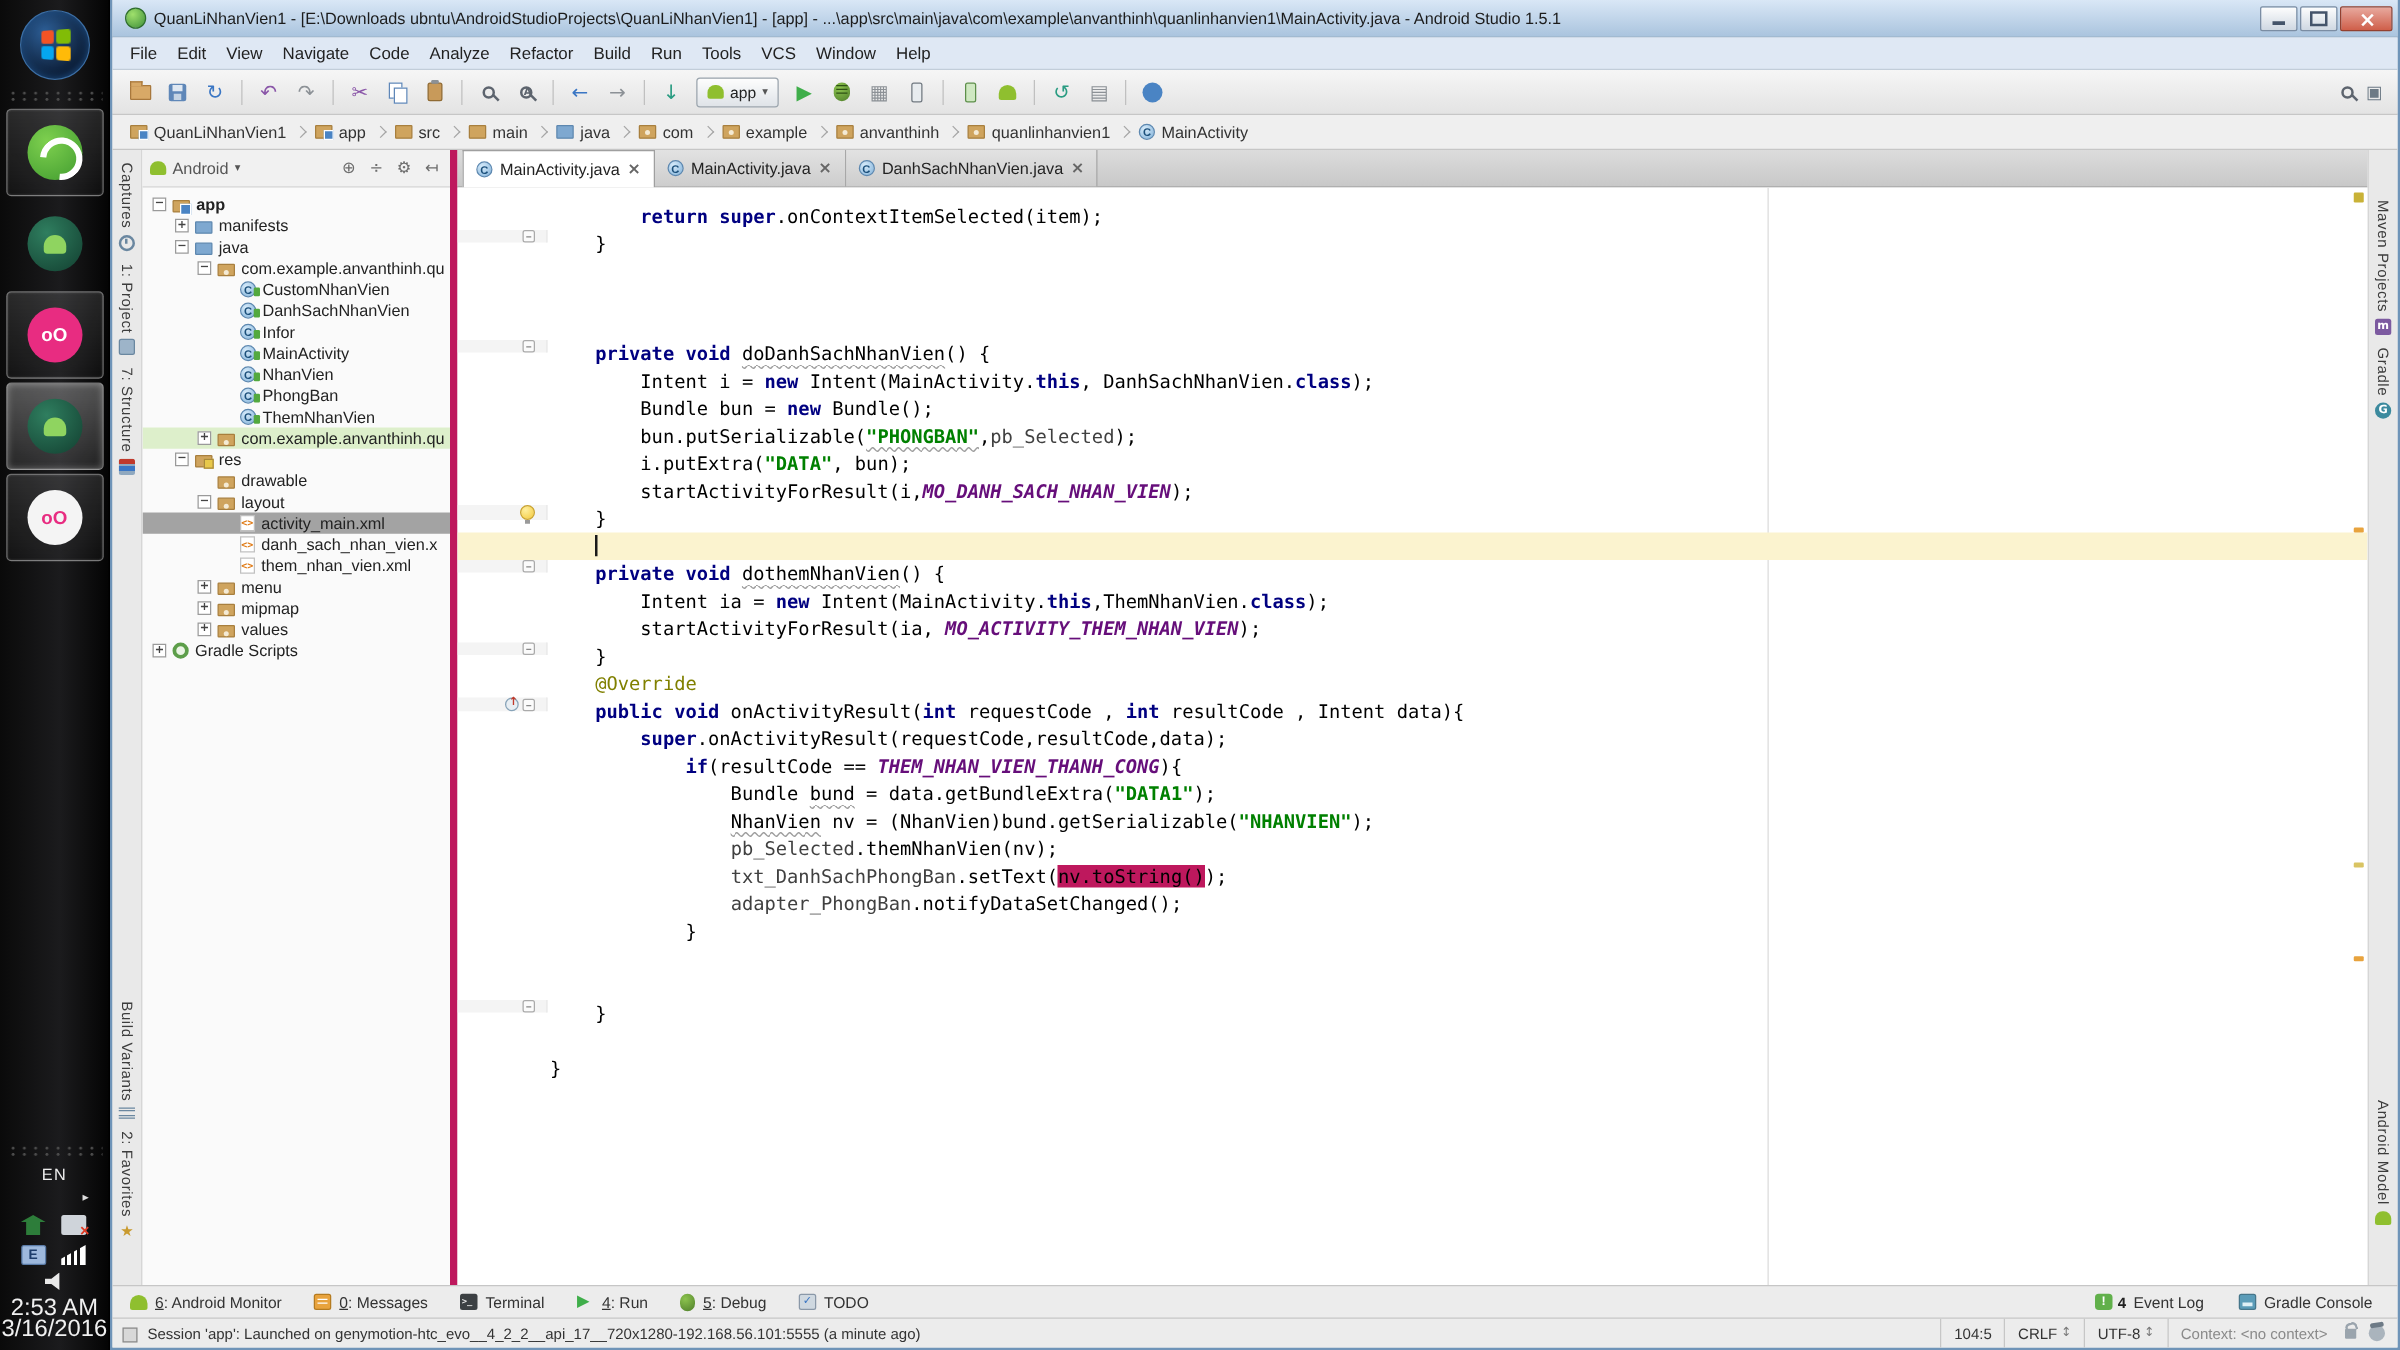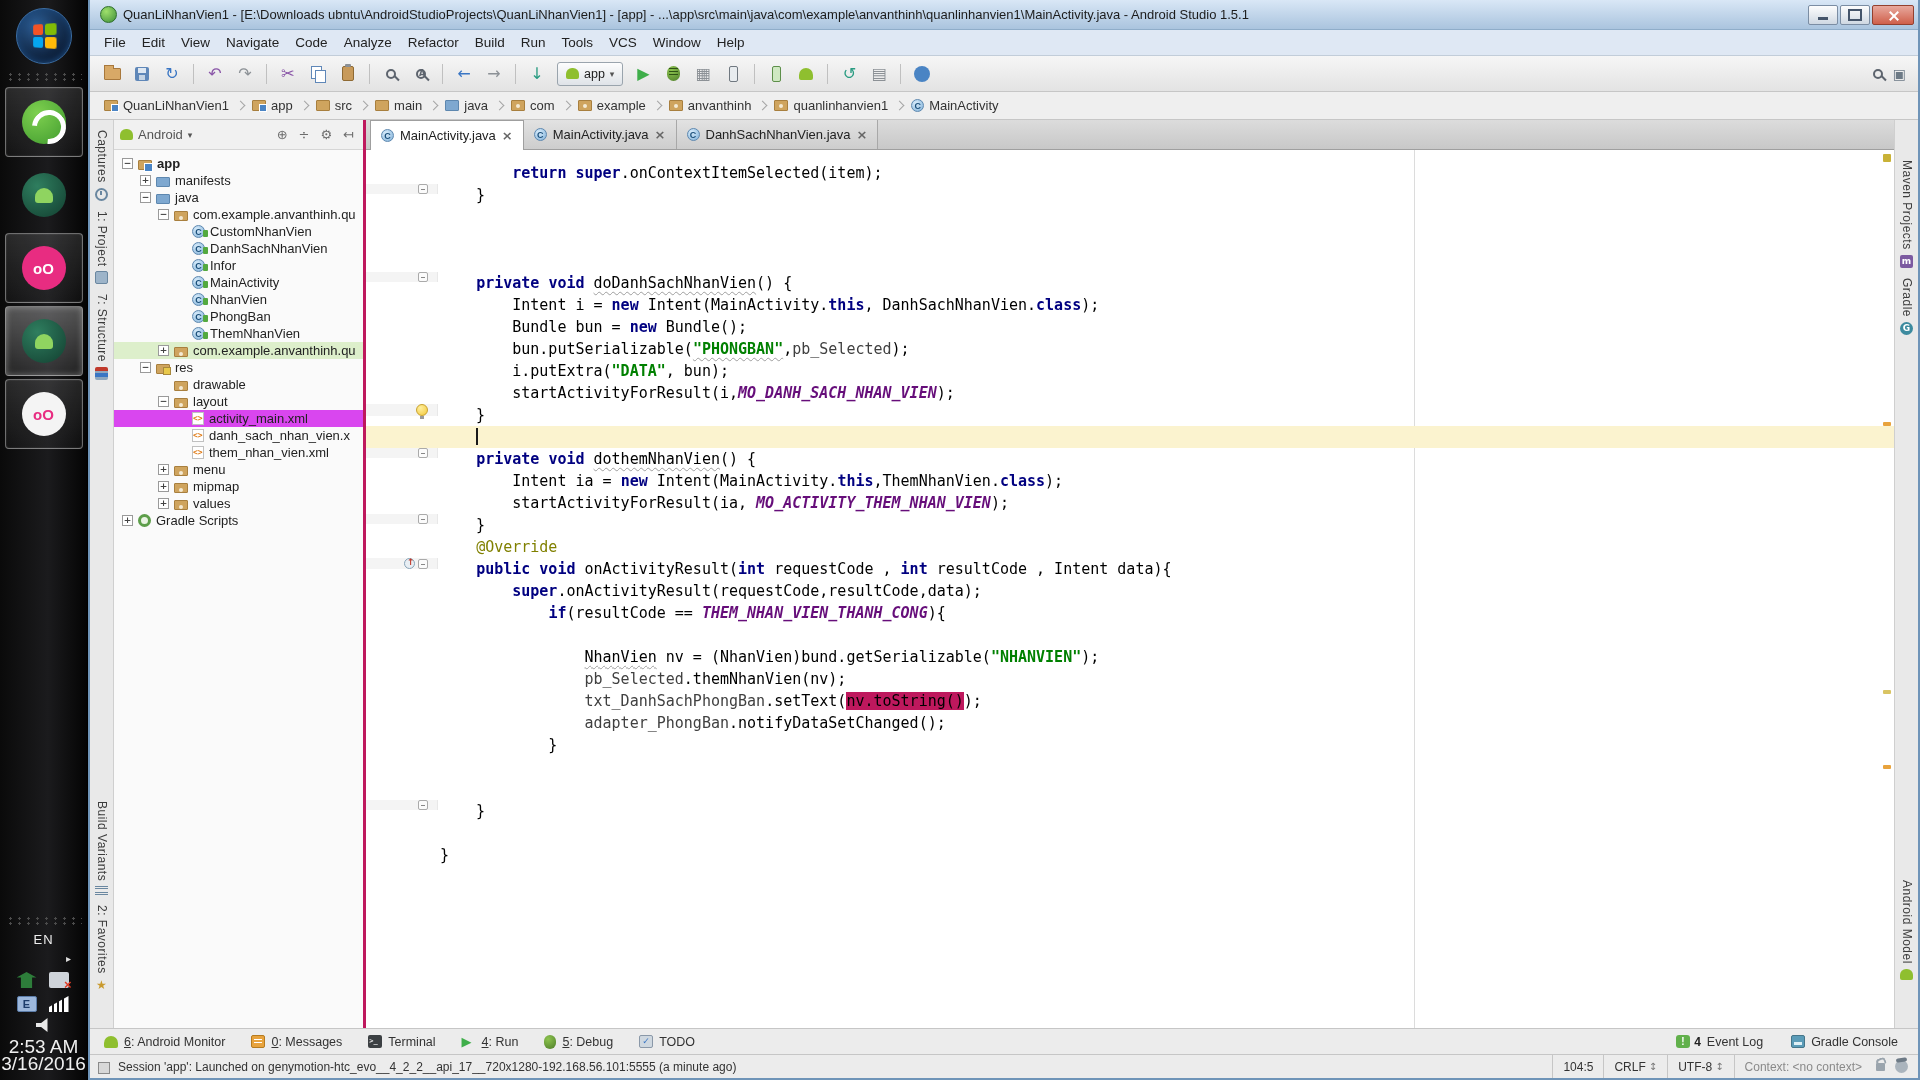--- a/index.html
+++ b/index.html
@@ -110,28 +110,28 @@
   .si-project{background:#9db4c9;border:1px solid #6a87a0;border-radius:2px}
   .si-structure{background:linear-gradient(#c0392b 4px,transparent 4px 6px,#3a76c4 6px 10px,transparent 10px),#8fa8bf;border-radius:2px}
   .si-variants{border-top:3px double #6a87a0;border-bottom:3px double #6a87a0;height:9px!important}
   .si-star{color:#c99a2e}
   .si-maven{background:#7c5aa0;color:#fff;border-radius:2px;font-weight:bold;font-size:9px}
   .si-gradleq{background:#3c8a9e;color:#fff;border-radius:50%;font-weight:bold;font-size:9px}
   .si-droidstripe{background:#8fbf2f;border-radius:6px 6px 2px 2px;height:11px!important}
   .stripe .gap{flex:1}
 
   
-  .ppanel{width:252px;flex:none;background:#fafafa;border-right:3px solid #be185d;display:flex;flex-direction:column;min-height:0}
+  .ppanel{width:252px;flex:none;background:#fafafa;border-right:6px solid #be185d;display:flex;flex-direction:column;min-height:0}
   .phead{height:30px;flex:none;background:#f1f1f1;border-bottom:1px solid #d6d6d6;display:flex;align-items:center;padding:0 6px;gap:5px}
   .phead .lbl{font-size:13px;color:#555}
   .ph-ic{font-family:"DejaVu Sans",sans-serif;font-size:13px;color:#6d6d6d;cursor:pointer;padding:0 3px}
   .phead .gap{flex:1}
   .tree{flex:1;overflow:hidden;padding-top:5px}
   .trow{display:flex;align-items:center;height:17px;font-size:13px;color:#222;cursor:pointer;white-space:nowrap;overflow:hidden}
-  .trow.sel{background:#d946ef}
+  .trow.sel{background:#a3a3a3}
   .trow.grn{background:#ddefcb}
   .trow .b{font-weight:bold}
   .exp{width:11px;height:11px;flex:none;border:1px solid #9a9a9a;background:#fff;font:bold 9px/9px "DejaVu Sans",sans-serif;text-align:center;color:#444;margin-right:5px}
   .exp.none{visibility:hidden}
   .tic{width:16px;height:13px;flex:none;margin-right:5px;position:relative}
   .tic-afolder,.tic-bfolder,.tic-pkg,.tic-res,.tic-folder{width:14px;height:10px;margin-top:2px;border-radius:1px}
   .tic-afolder{background:#cfa45e;border:1px solid #a87f3e}
   .tic-afolder::after{content:"";position:absolute;right:-2px;bottom:-3px;width:7px;height:7px;background:#4a84c4;border:1px solid #fff}
   .tic-bfolder{background:#7ea8d0;border:1px solid #5d87af}
   .tic-pkg{background:#cfa45e;border:1px solid #a87f3e}
@@ -697,20 +697,21 @@
               <div class="cl">
                 <span class="gut"></span>
                 <span class="ct"><span>        </span><span class="tok-k">super</span><span>.onActivityResult(requestCode,resultCode,data);</span></span>
               </div>
               <div class="cl">
                 <span class="gut"></span>
                 <span class="ct"><span>            </span><span class="tok-k">if</span><span>(resultCode == </span><span class="tok-c">THEM_NHAN_VIEN_THANH_CONG</span><span>){</span></span>
               </div>
               <div class="cl">
                 <span class="gut"></span>
+                <span class="ct"><span>                Bundle </span><span class="tok-w">bund</span><span> = data.getBundleExtra(</span><span class="tok-s">"DATA1"</span><span>);</span></span>
               </div>
               <div class="cl">
                 <span class="gut"></span>
                 <span class="ct"><span>                </span><span class="tok-w">NhanVien</span><span> nv = (NhanVien)bund.getSerializable(</span><span class="tok-s">"NHANVIEN"</span><span>);</span></span>
               </div>
               <div class="cl">
                 <span class="gut"></span>
                 <span class="ct"><span>                </span><span class="tok-f">pb_Selected</span><span>.themNhanVien(nv);</span></span>
               </div>
               <div class="cl">

